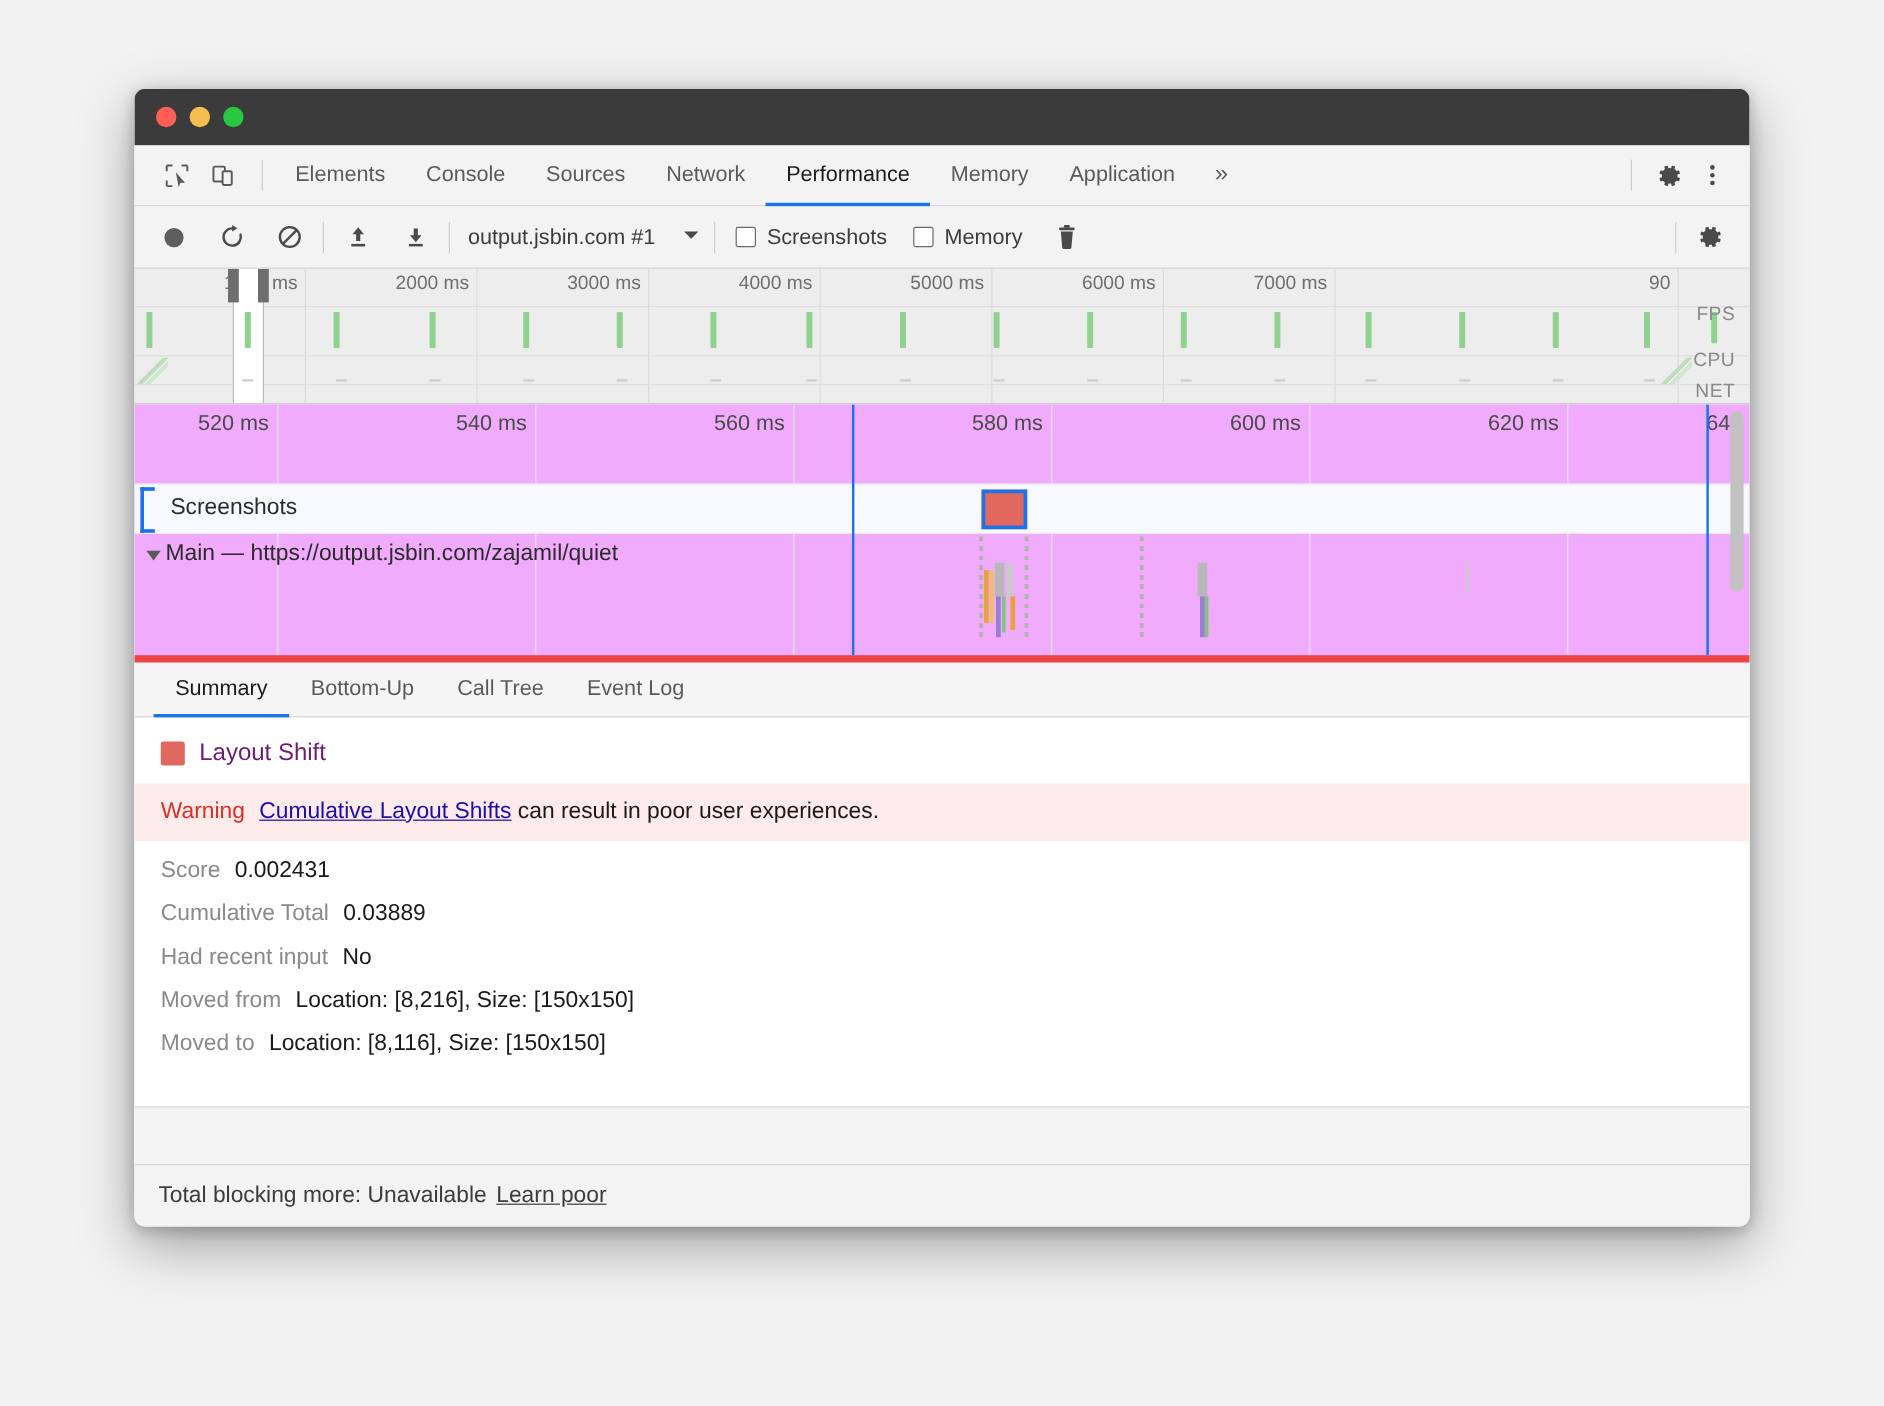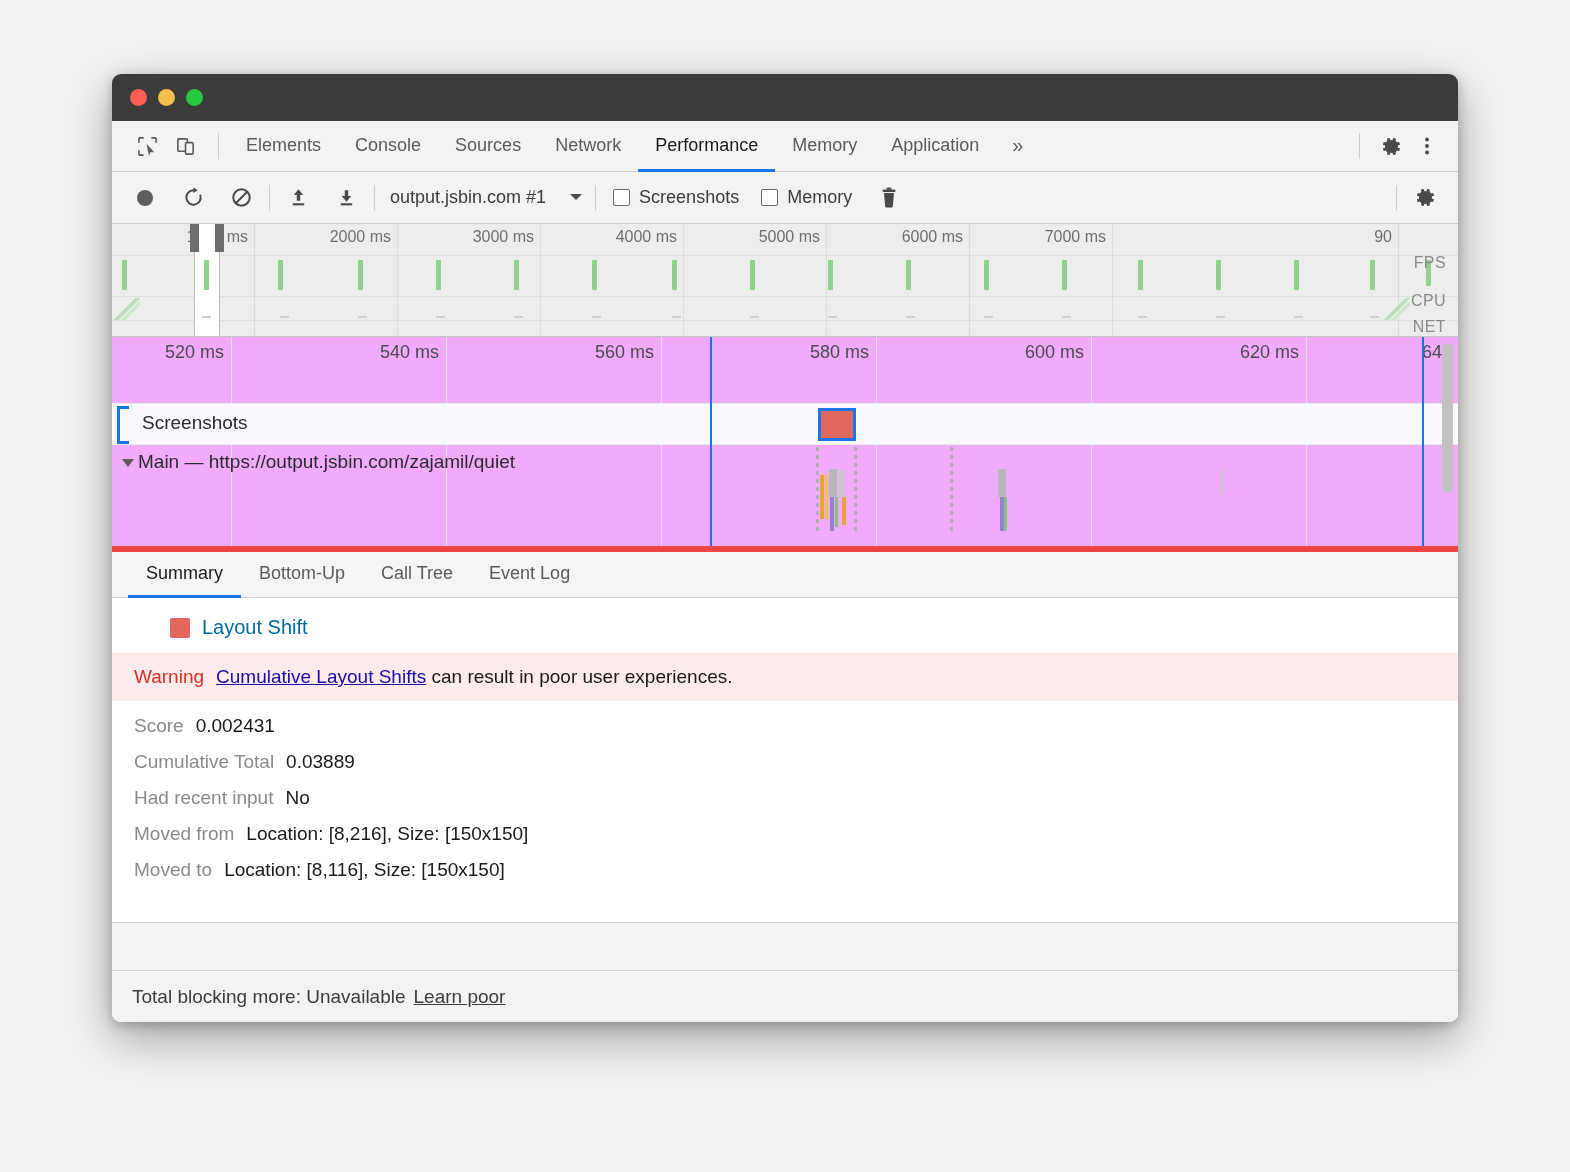--- a/index.html
+++ b/index.html
@@ -178,21 +178,21 @@
     background: #f5f5f5; border-bottom: 1px solid #cfcfcf;
   }
   .dtab {
     display: flex; align-items: center; padding: 0 18px; font-size: 18px; color: #5a5a5a;
     cursor: pointer; border-bottom: 3px solid transparent; margin-bottom: -1px;
   }
   .dtab.active { color: #1a1a1a; border-bottom-color: #1a73e8; margin-left: 16px; }
   .dbody { flex: 1 1 auto; background: #fff; position: relative; overflow: hidden; }
   .event-title {
     display: flex; align-items: center; gap: 12px;
-    padding: 18px 0 14px 22px; font-size: 20px; color: #0369a1; margin-left: 36px;
+    padding: 18px 0 14px 22px; font-size: 20px; color: #701a75;
   }
   .swatch { width: 20px; height: 20px; background: #e0685e; border-radius: 2px; }
   .warnbar {
     background: #fdeaea; padding: 13px 0 13px 22px; font-size: 19px; color: #1a1a1a;
     display: flex; align-items: baseline; gap: 12px;
   }
   .warnbar .w { color: #d93025; }
   .warnbar a { color: #1a0dab; text-decoration: underline; cursor: pointer; }
   .drow { padding: 14px 0 0 22px; font-size: 19px; display: flex; align-items: baseline; gap: 12px; }
   .dkey { color: #8a8a8a; }

